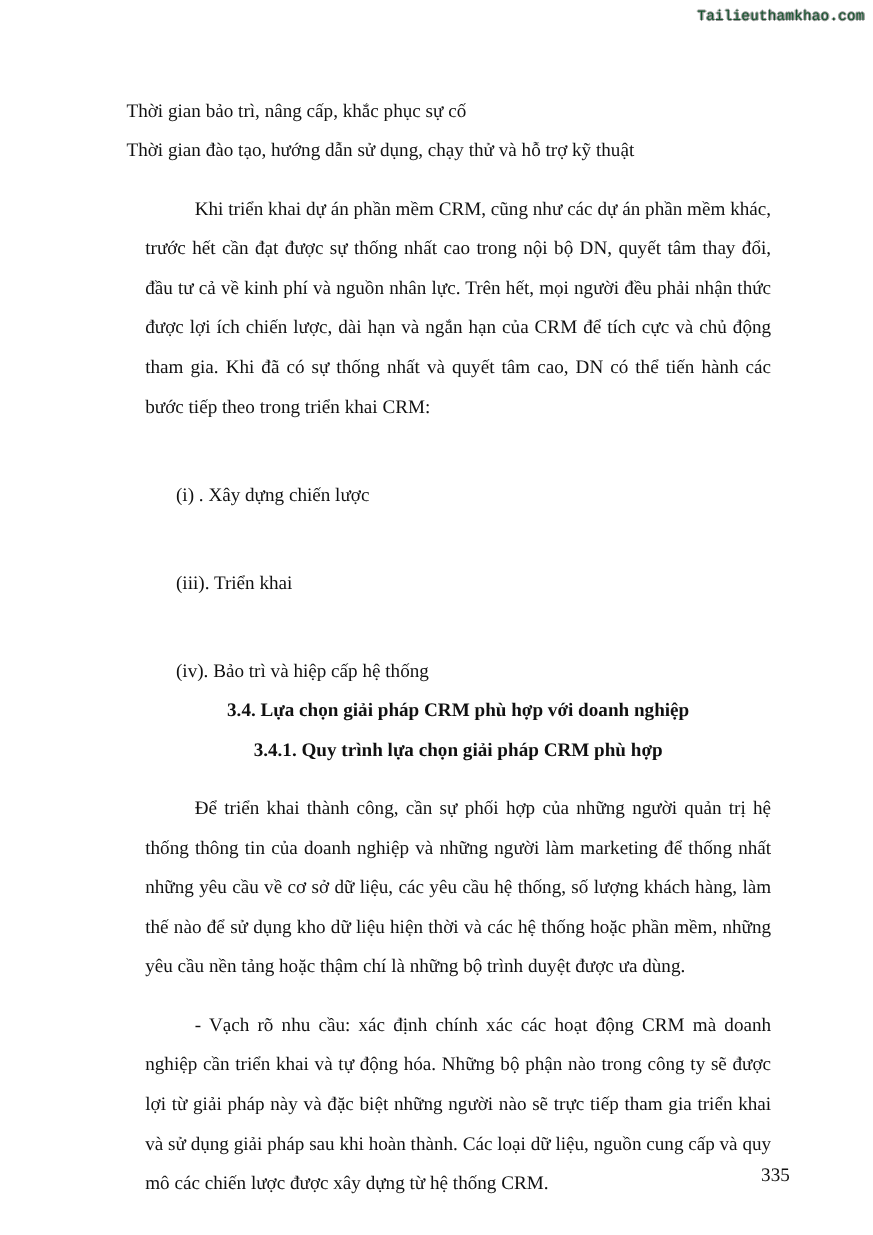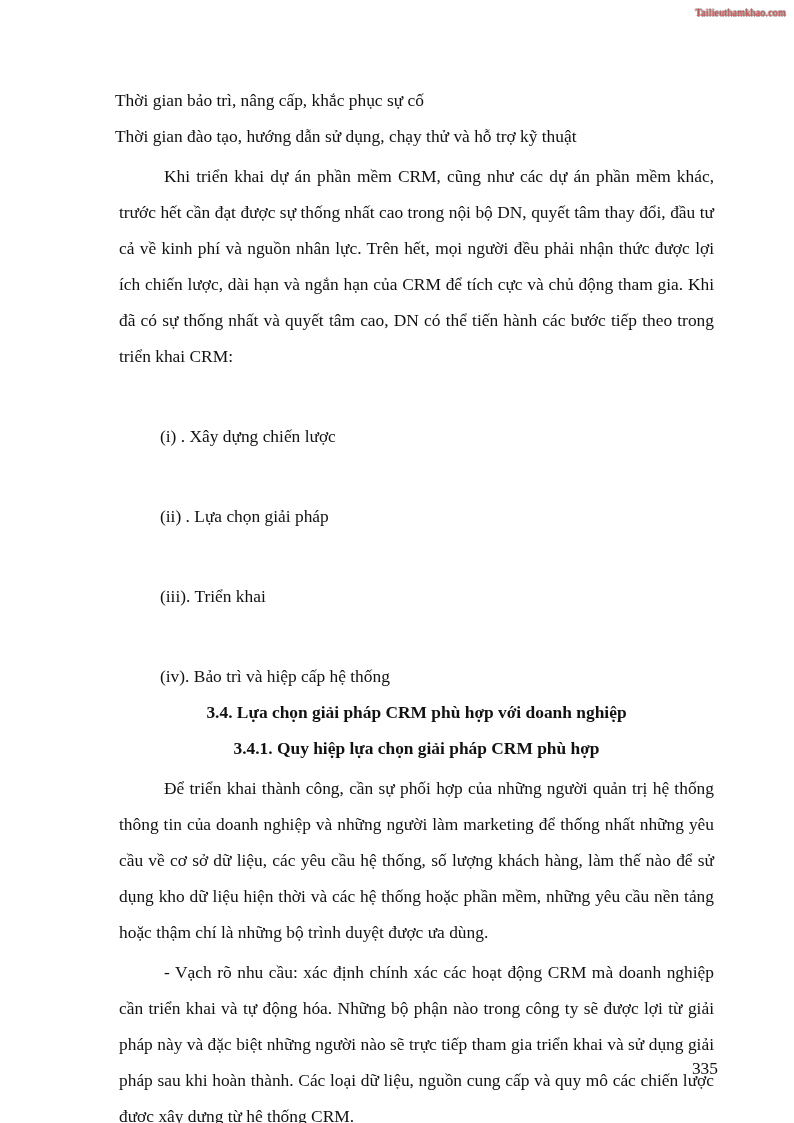--- a/index.html
+++ b/index.html
@@ -12,44 +12,44 @@
       height: 1123px;
       position: relative;
       overflow: hidden;
       font-family: "Liberation Serif", "DejaVu Serif", serif;
       color: #111111;
     }
     .watermark {
       position: absolute;
       top: 7px;
       right: 8px;
-      font-family: Liberation Serif, serif;
-      font-size: 10px;
-      color: #ef4444;
+      font-family: Liberation Mono, monospace;
+      font-size: 13px;
+      color: #14532d;
       letter-spacing: 0.2px;
       text-shadow: -1px 0 #9a9a9a, 1px 0 #9a9a9a, 0 -1px #9a9a9a, 0 1px #9a9a9a;
     }
     .page {
       position: absolute;
       left: 115px;
       top: 82px;
       width: 603px;
     }
     .line {
       font-size: 17.4px;
       line-height: 36px;
       height: 36px;
       white-space: nowrap;
     }
     .para {
       font-size: 17.4px;
       line-height: 36px;
       text-align: justify;
       text-align-last: left;
-      margin: 4px;
+      margin: 17px;
     }
     .indent {
       text-indent: 45px;
     }
     .list-item {
       font-size: 17.4px;
       line-height: 36px;
       height: 36px;
       padding-left: 45px;
       white-space: nowrap;
@@ -77,25 +77,24 @@
 <div class="watermark">Tailieuthamkhao.com</div>
 
 <div class="page">
   <div class="line">Thời gian bảo trì, nâng cấp, khắc phục sự cố</div>
   <div class="line">Thời gian đào tạo, hướng dẫn sử dụng, chạy thử và hỗ trợ kỹ thuật</div>
 
   <p class="para indent">Khi triển khai dự án phần mềm CRM, cũng như các dự án phần mềm khác, trước hết cần đạt được sự thống nhất cao trong nội bộ DN, quyết tâm thay đổi, đầu tư cả về kinh phí và nguồn nhân lực. Trên hết, mọi người đều phải nhận thức được lợi ích chiến lược, dài hạn và ngắn hạn của CRM để tích cực và chủ động tham gia. Khi đã có sự thống nhất và quyết tâm cao, DN có thể tiến hành các bước tiếp theo trong triển khai CRM:</p>
 
   <div>
     <div class="list-item">(i)  . Xây dựng chiến lược</div>
-    <div class="list-item">(ii) . Lựa chọn giải pháp</div>
     <div class="list-item">(iii). Triển khai</div>
     <div class="list-item">(iv). Bảo trì và hiệp cấp hệ thống</div>
   </div>
 
   <h2 class="heading">3.4. Lựa chọn giải pháp CRM phù hợp với doanh nghiệp</h2>
-  <h3 class="heading">3.4.1. Quy hiệp lựa chọn giải pháp CRM phù hợp</h3>
+  <h3 class="heading">3.4.1. Quy trình lựa chọn giải pháp CRM phù hợp</h3>
 
   <p class="para indent">Để triển khai thành công, cần sự phối hợp của những người quản trị hệ thống thông tin của doanh nghiệp và những người làm marketing để thống nhất những yêu cầu về cơ sở dữ liệu, các yêu cầu hệ thống, số lượng khách hàng, làm thế nào để sử dụng kho dữ liệu hiện thời và các hệ thống hoặc phần mềm, những yêu cầu nền tảng hoặc thậm chí là những bộ trình duyệt được ưa dùng.</p>
   <p class="para indent">- Vạch rõ nhu cầu: xác định chính xác các hoạt động CRM mà doanh nghiệp cần triển khai và tự động hóa. Những bộ phận nào trong công ty sẽ được lợi từ giải pháp này và đặc biệt những người nào sẽ trực tiếp tham gia triển khai và sử dụng giải pháp sau khi hoàn thành. Các loại dữ liệu, nguồn cung cấp và quy mô các chiến lược được xây dựng từ hệ thống CRM.</p>
 </div>
 
 <div class="page-number">335</div>
 
 </body></html>

